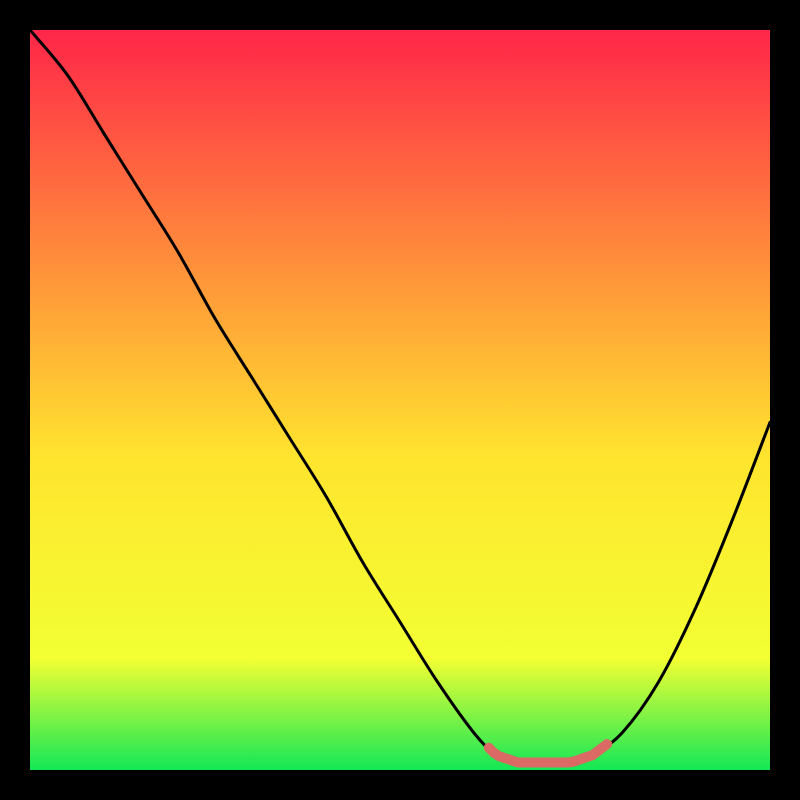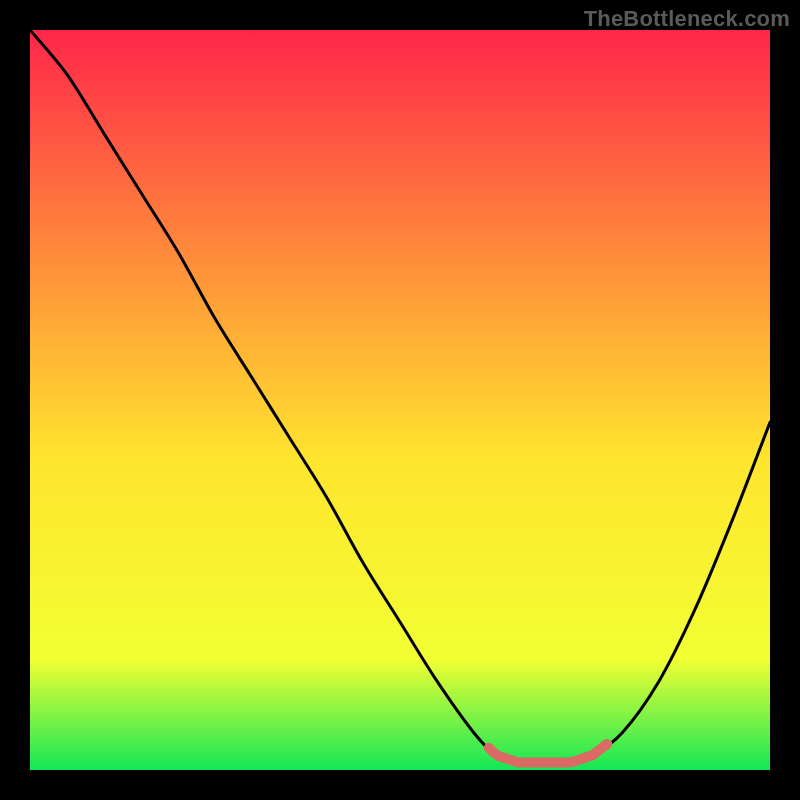--- a/index.html
+++ b/index.html
@@ -35,21 +35,20 @@
     height: 740px;
   }
   svg {
     display: block;
   }
 </style>
 </head>
 <body>
 <div class="outer">
 
-  <div class="watermark">TheBottleneck.com</div>
 
   <div class="plot-wrap">
     <svg id="plot-svg" viewBox="0 0 740 740" width="740" height="740">
       <defs>
         <linearGradient id="bgGrad" x1="0" y1="0" x2="0" y2="1">
           <stop id="g0" offset="0%" stop-color="#ff2649"></stop>
           <stop id="g1" offset="30%" stop-color="#ff8a3b"></stop>
           <stop id="g2" offset="58%" stop-color="#ffe52e"></stop>
           <stop id="g3" offset="85%" stop-color="#f2ff33"></stop>
           <stop id="g4" offset="100%" stop-color="#13e756"></stop>

